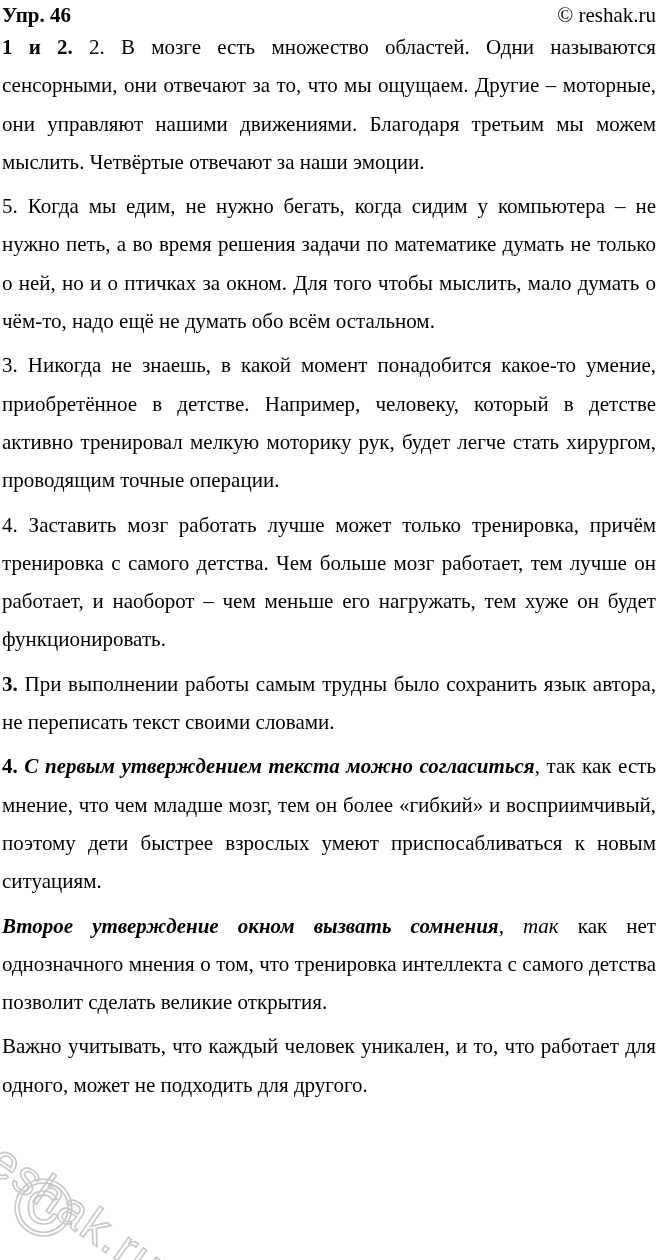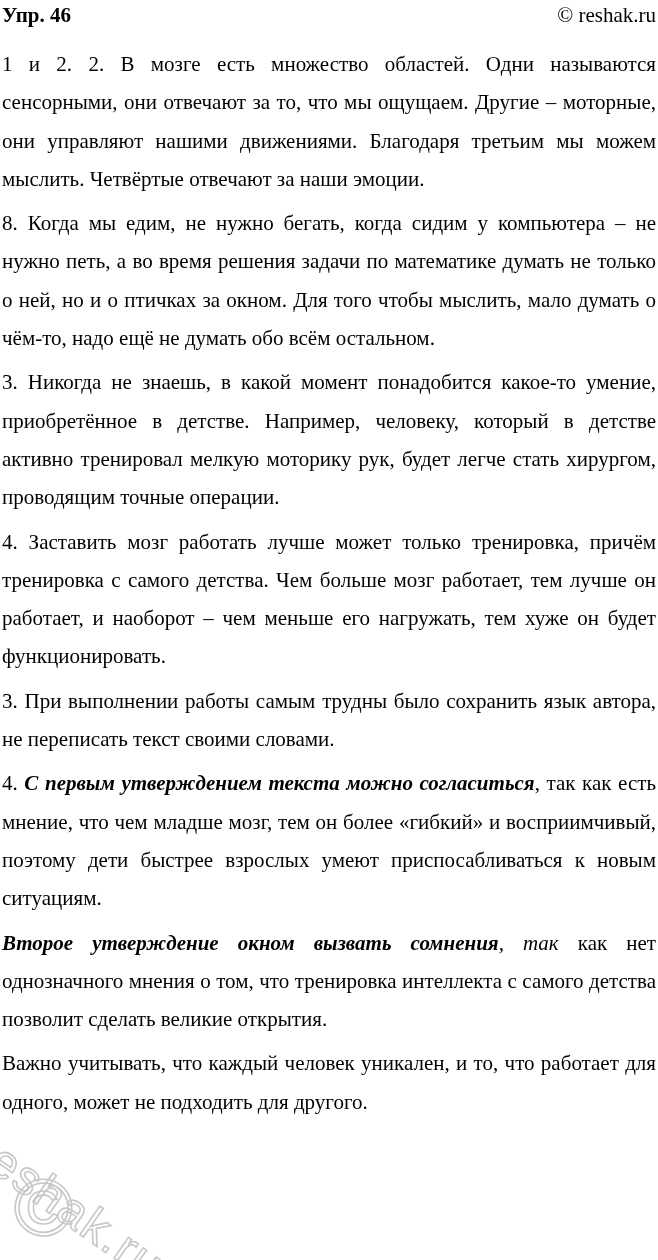--- a/index.html
+++ b/index.html
@@ -42,52 +42,51 @@
     position: relative;
     z-index: 1;
     padding: 2px 2px 0 2px;
   }
   .doc-header {
     display: flex;
     justify-content: space-between;
     align-items: baseline;
     font-size: 21px;
     line-height: 26px;
-    margin-bottom: 17px;
     text-align: right;
   }
   .doc-header .exercise { font-weight: bold; }
   p.para {
     font-size: 21px;
     line-height: 38.3px;
     text-align: justify;
     margin: 0 0 6px 0;
   }
-  .lead { font-weight: normal; }
+  .lead { font-weight: bold; }
   .emph { font-weight: bold; font-style: italic; }
   .ital { font-style: italic; }
 </style>
 </head>
 <body>
 
 <div class="page">
 
   <div class="watermark wm-text">reshak.ru</div>
   <div class="watermark wm-copy">©</div>
 
   <div class="content">
 
     <div class="doc-header">
       <span class="exercise">Упр. 46</span>
       <span class="copyright">© reshak.ru</span>
     </div>
 
     <p class="para"><span class="lead">1 и 2.</span><span> 2. В мозге есть множество областей. Одни называются сенсорными, они отвечают за то, что мы ощущаем. Другие – моторные, они управляют нашими движениями. Благодаря третьим мы можем мыслить. Четвёртые отвечают за наши эмоции.</span></p>
 
-    <p class="para"><span>8. Когда мы едим, не нужно бегать, когда сидим у компьютера – не нужно петь, а во время решения задачи по математике думать не только о ней, но и о птичках за окном. Для того чтобы мыслить, мало думать о чём-то, надо ещё не думать обо всём остальном.</span></p>
+    <p class="para"><span>5. Когда мы едим, не нужно бегать, когда сидим у компьютера – не нужно петь, а во время решения задачи по математике думать не только о ней, но и о птичках за окном. Для того чтобы мыслить, мало думать о чём-то, надо ещё не думать обо всём остальном.</span></p>
 
     <p class="para"><span>3. Никогда не знаешь, в какой момент понадобится какое-то умение, приобретённое в детстве. Например, человеку, который в детстве активно тренировал мелкую моторику рук, будет легче стать хирургом, проводящим точные операции.</span></p>
 
     <p class="para"><span>4. Заставить мозг работать лучше может только тренировка, причём тренировка с самого детства. Чем больше мозг работает, тем лучше он работает, и наоборот – чем меньше его нагружать, тем хуже он будет функционировать.</span></p>
 
     <p class="para"><span class="lead">3.</span><span> При выполнении работы самым трудны было сохранить язык автора, не переписать текст своими словами.</span></p>
 
     <p class="para"><span class="lead">4.</span><span class="emph"> С первым утверждением текста можно согласиться</span><span>, так как есть мнение, что чем младше мозг, тем он более «гибкий» и восприимчивый, поэтому дети быстрее взрослых умеют приспосабливаться к новым ситуациям.</span></p>
 
 

